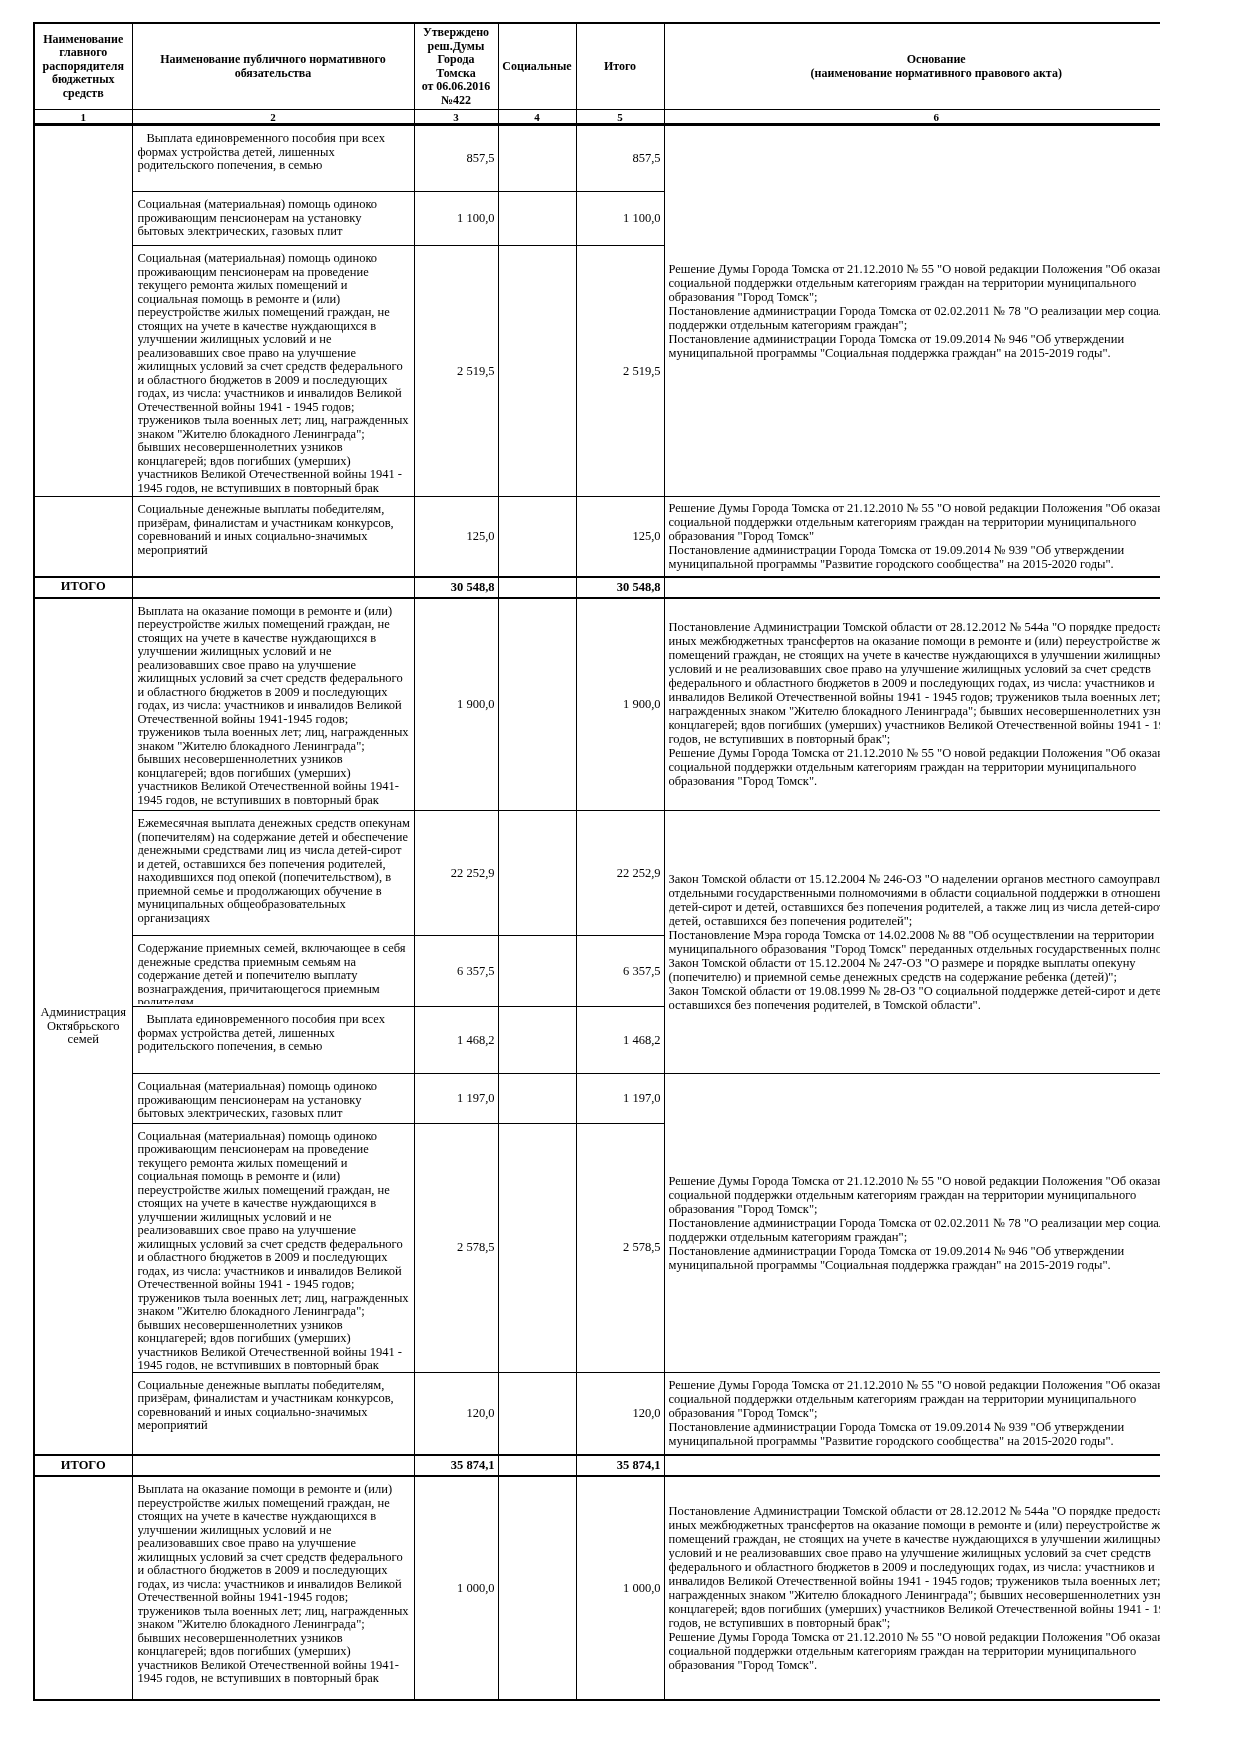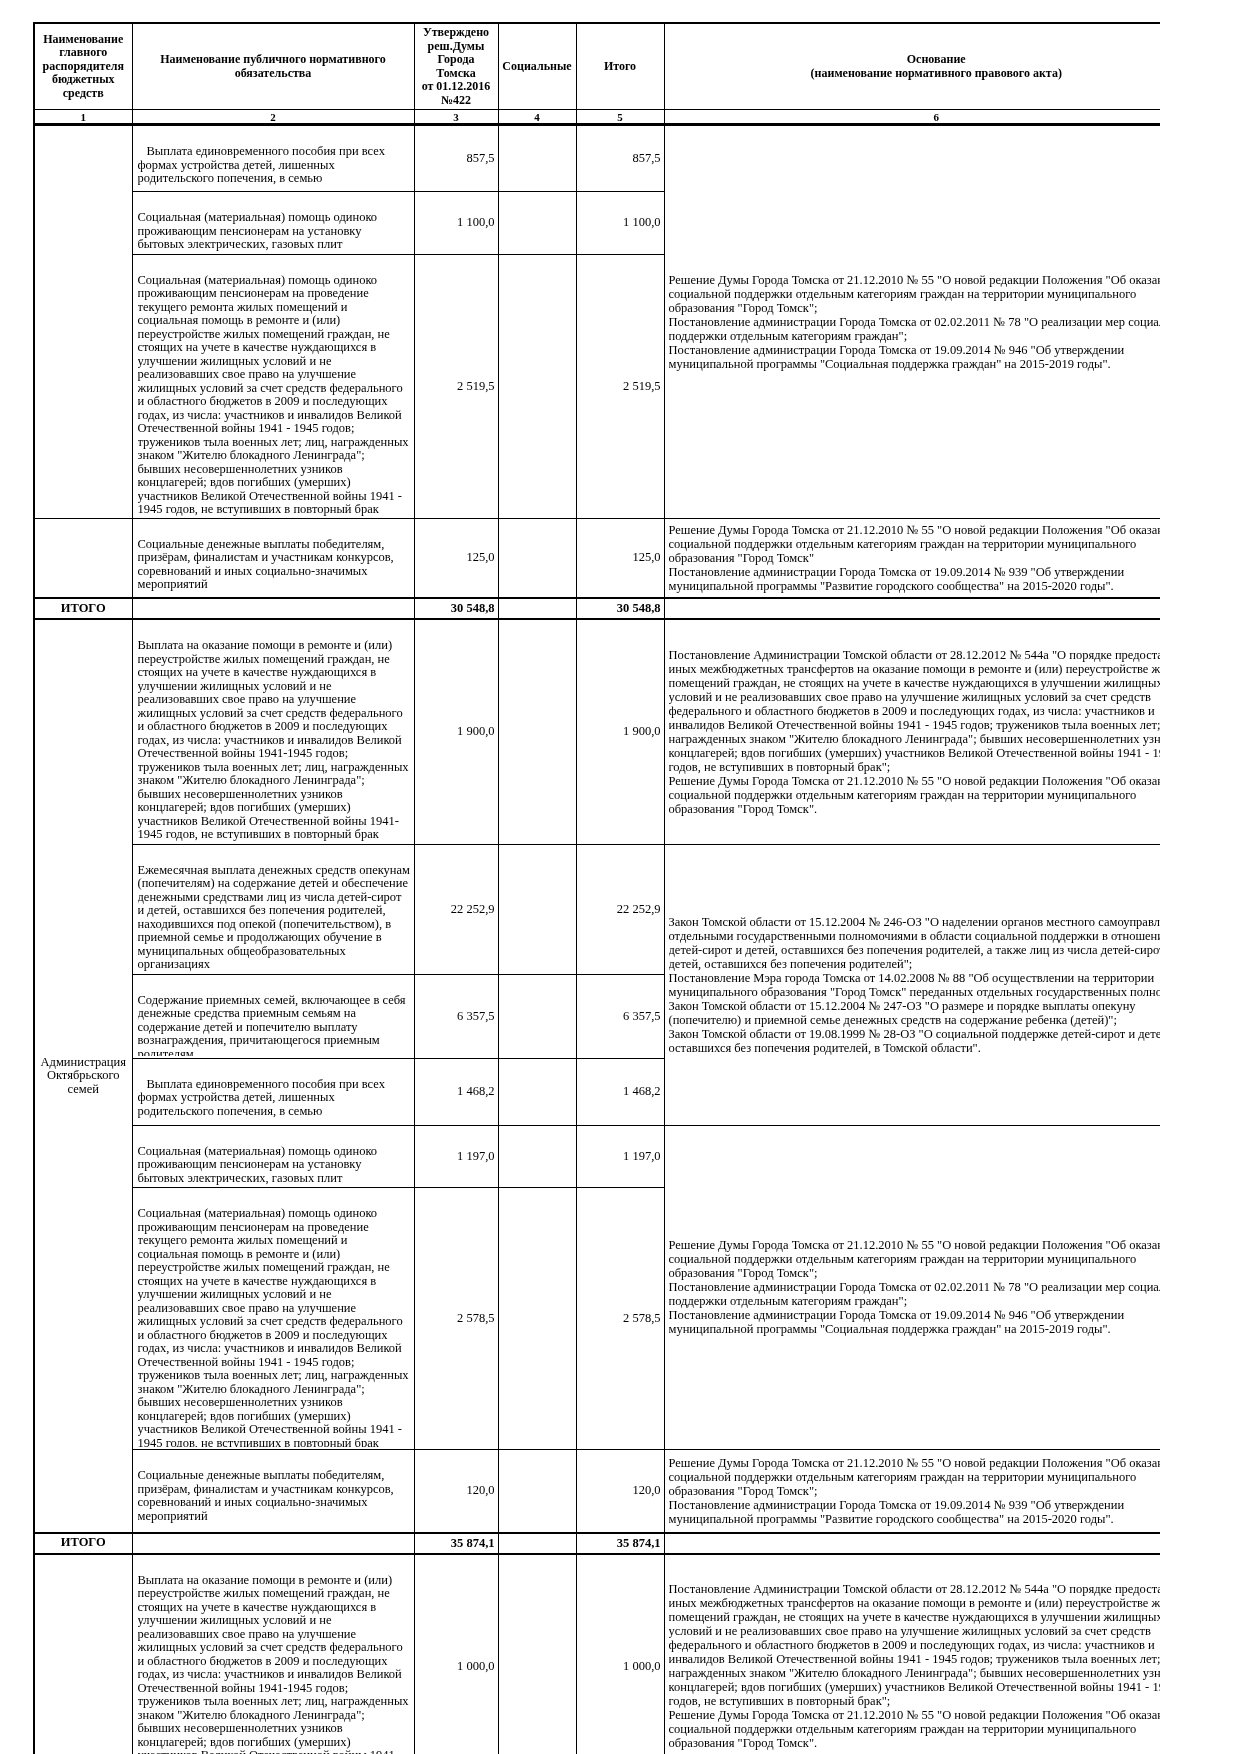--- a/index.html
+++ b/index.html
@@ -6,21 +6,21 @@
   html,body { background:#ffffff; }
   body { width:1240px; height:1754px; font-family:"Liberation Serif","DejaVu Serif",serif; color:#000; }
   .page { position:relative; width:1160px; height:1754px; background:#fff; overflow:hidden; }
   table.main { position:absolute; left:33px; top:22px; width:1175px;
                border-collapse:collapse; table-layout:fixed;
                border:2px solid #000; }
   td, th { border:1px solid #000; font-size:12.5px; vertical-align:middle; overflow:hidden; }
   th { font-weight:bold; text-align:center; font-size:12px; line-height:13.5px; white-space:pre-line; padding:2px; }
   tr.nums th { font-size:11px; line-height:12px; border-bottom:3px solid #000; padding:0; }
   td.c-grbs { text-align:center; padding:2px; line-height:13.5px; }
-  td.c-obl  { vertical-align:top; text-align:left; padding:19px 3px 2px 5px; line-height:13.5px; }
+  td.c-obl  { vertical-align:top; text-align:left; padding:6px 3px 2px 5px; line-height:13.5px; }
   td.c-num  { text-align:right; padding:0 3px 0 0; }
   td.c-basis{ text-align:left; padding:2px 3px 2px 4px; line-height:14px; white-space:pre-line; }
   .clip { overflow:hidden; }
   .ind { text-indent:9px; }
   tr.itogo td { border-top:2px solid #000; border-bottom:2px solid #000; font-weight:bold; }
   tr.itogo td.c-grbs { font-size:12.5px; }
 </style>
 </head>
 <body>
 
@@ -39,21 +39,21 @@
         <tr style="height:70px">
       <th>Наименование
 главного
 распорядителя
 бюджетных
 средств</th>
       <th>Наименование публичного нормативного обязательства</th>
       <th>Утверждено
 реш.Думы
 Города Томска
-от 01.12.2016
+от 06.06.2016
 №422</th>
       <th>Социальные</th>
       <th>Итого</th>
       <th>Основание
 (наименование нормативного правового акта)</th>
     </tr>
     <tr class="nums" style="height:15px">
       <th>1</th>
       <th>2</th>
       <th>3</th>

